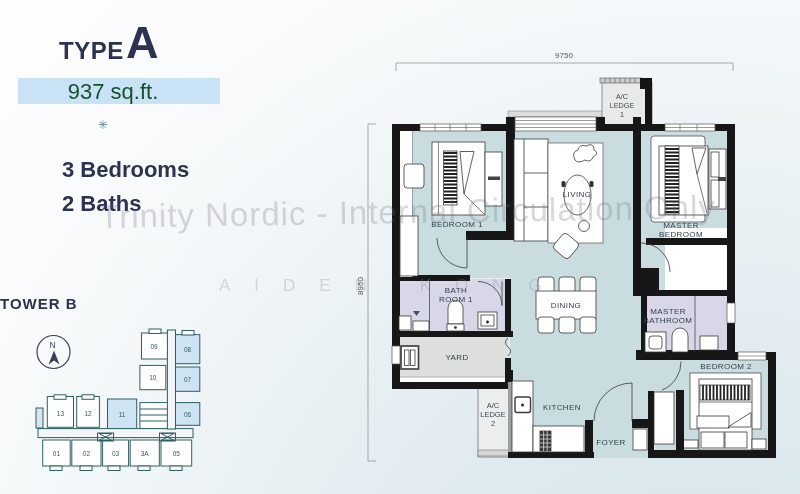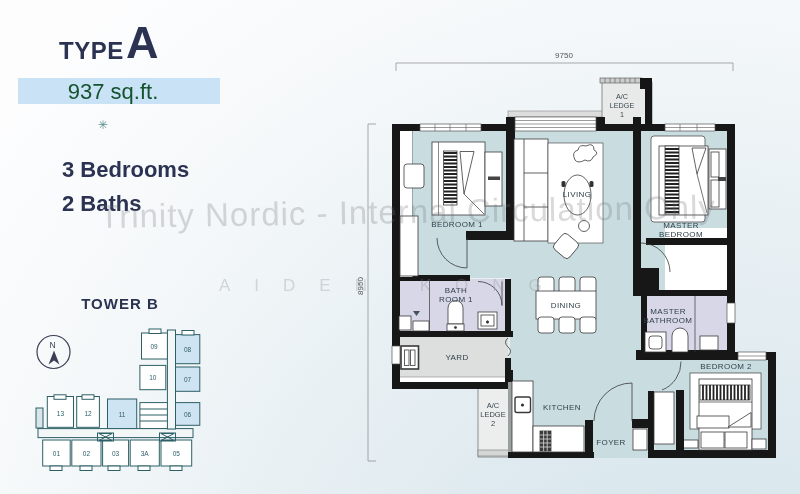--- a/index.html
+++ b/index.html
@@ -16,21 +16,21 @@
 <div class="abs" style="left:126px;top:17px;font-size:45px;font-weight:bold;color:#2b3252;">A</div>
 
 <div class="abs" style="left:18px;top:78px;width:202px;height:26px;background:#c9e2f6;"></div>
 
 <div class="abs" style="left:12px;top:79px;width:202px;text-align:center;font-size:22px;color:#14532d;">937 sq.ft.</div>
 
 <div class="abs" style="left:98px;top:118px;font-size:12px;color:#5e8d90;">✳</div>
 
 <div class="abs" style="left:62px;top:153px;font-size:22px;font-weight:600;color:#2b3252;line-height:34px;">3 Bedrooms<br>2 Baths</div>
 
-<div class="abs" style="left:0px;top:295px;width:240px;text-align:center;font-size:15px;font-weight:bold;color:#2b3252;letter-spacing:1px;">TOWER B</div>
+<div class="abs" style="left:0px;top:295px;width:240px;font-size:15px;font-weight:bold;color:#2b3252;letter-spacing:1px;">TOWER B</div>
 
 <svg class="abs" style="left:0;top:0" width="800" height="494" viewBox="0 0 800 494">
 <g stroke="#2d5f66" stroke-width="1" fill="#ffffff">
 
 <g>
         <circle cx="53.5" cy="352" r="16.5" fill="none" stroke="#3c3f55" stroke-width="1.2"></circle>
 <text x="52.5" y="348" font-size="8.5" fill="#3c3f55" text-anchor="middle" stroke="none">N</text>
 <path d="M54,350.5 L59.5,364.5 L54,360.5 L48.5,364.5 Z" fill="#3c3f55" stroke="none"></path>
       </g>
 

